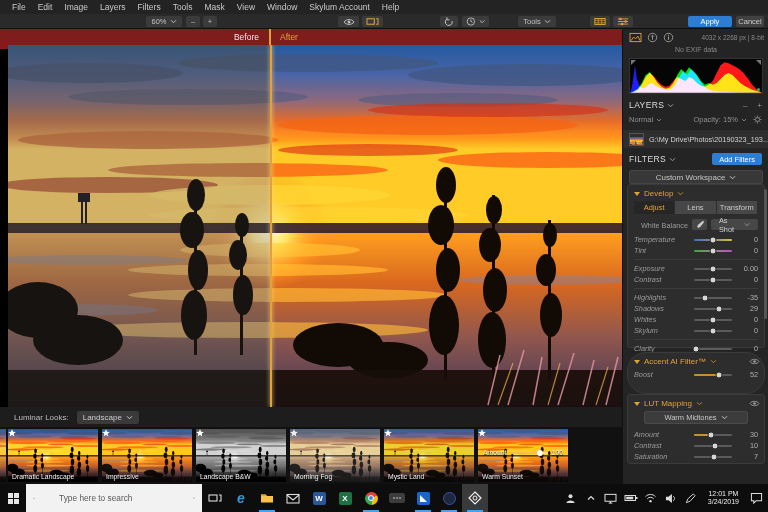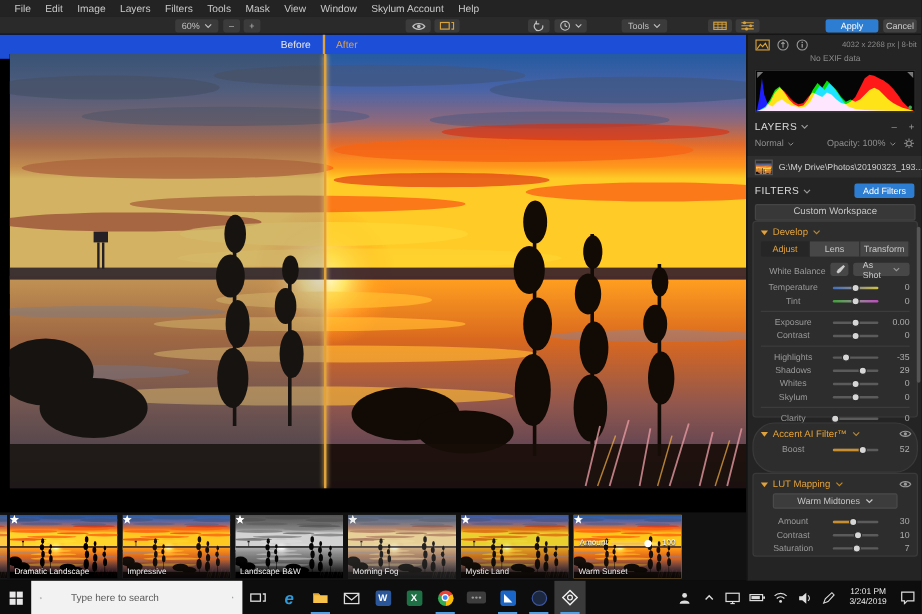--- a/index.html
+++ b/index.html
@@ -13,21 +13,21 @@
   
   .toolbar{position:absolute;left:0;top:14px;width:768px;height:15px;background:#2a2a2a;border-bottom:1px solid #101010;}
   .tbtn{position:absolute;top:2px;height:11px;background:#3b3b3b;border-radius:2px;color:#c0c0c0;font-size:7.5px;display:flex;align-items:center;justify-content:center;gap:3px;padding:0 4px;}
   .ic{display:inline-block;vertical-align:middle;}
   .gold{color:#d9a33c;}
   .apply{background:#2d7dd2;color:#fff;}
   .cancel{background:#414141;color:#ccc;}
 
   
   .canvas-col{position:absolute;left:0;top:29px;width:622px;height:455px;background:#000;}
-  .ba-bar{position:absolute;left:0;top:0;width:622px;height:20px;background:#1d4ed8;}
+  .ba-bar{position:absolute;left:0;top:0;width:622px;height:20px;background:#7f1d1d;}
   .ba-before{position:absolute;right:363px;top:3px;font-size:8.5px;color:#e8e8e8;}
   .ba-after{position:absolute;left:280px;top:3px;font-size:8.5px;color:#e2a23a;}
   .ba-divider{position:absolute;left:269px;top:0;width:2px;height:16px;background:#e2a23a;}
   .photo{position:absolute;left:8px;top:16px;width:614px;height:362px;overflow:hidden;background:#000;}
   .photo svg.scene{position:absolute;left:0;top:0;}
   .after-wrap{position:absolute;left:0;top:0;width:614px;height:362px;filter:saturate(1.18) contrast(1.04);}
   .before-wrap{position:absolute;left:0;top:0;width:262px;height:362px;overflow:hidden;filter:saturate(.7) brightness(.9) contrast(.95);}
   .split-line{position:absolute;left:262px;top:0;width:2px;height:362px;background:#e2a23a;box-shadow:0 0 4px #ffd27a;}
 
   
@@ -64,37 +64,37 @@
 
   .layers-head{position:absolute;left:6px;top:71px;right:6px;display:flex;align-items:center;}
   .sec-title{font-size:8.5px;color:#dcdcdc;letter-spacing:.4px;}
   .mini{font-size:8px;color:#9a9a9a;}
   .blend-row{position:absolute;left:6px;top:86px;right:6px;display:flex;align-items:center;font-size:7.5px;color:#909090;gap:3px;}
   .layer-item{position:absolute;left:0px;top:101px;width:146px;height:18px;background:#2e2e2e;display:flex;align-items:center;gap:5px;padding-left:6px;}
   .layer-thumb{width:20px;height:13px;overflow:hidden;border:1px solid #555;}
   .layer-path{font-size:7.3px;color:#d2d2d2;white-space:nowrap;}
   .filters-head{position:absolute;left:6px;top:124px;right:6px;display:flex;align-items:center;}
   .addf{margin-left:auto;height:12px;background:#2d7dd2;border-radius:2px;color:#fff;font-size:7.5px;display:flex;align-items:center;padding:0 7px;}
-  .ws-btn{position:absolute;left:6px;top:141px;width:134px;height:14px;background:#383838;border:1px solid #454545;border-radius:2px;color:#c6c6c6;font-size:8px;display:flex;align-items:center;justify-content:center;gap:4px;flex-direction:column;}
+  .ws-btn{position:absolute;left:6px;top:141px;width:134px;height:14px;background:#383838;border:1px solid #454545;border-radius:2px;color:#c6c6c6;font-size:8px;display:flex;align-items:center;justify-content:center;gap:4px;}
 
   .card{position:absolute;left:4px;width:138px;background:#2d2d2d;border:1px solid #3a3a3a;border-radius:3px;padding:3px 4px;}
   .card-head{display:flex;align-items:center;gap:4px;font-size:8px;color:#e2a23a;margin:1px 0 3px 2px;}
   .tri{width:0;height:0;border-left:3.5px solid transparent;border-right:3.5px solid transparent;border-top:4px solid #e2a23a;}
   .eye-r{margin-left:auto;color:#9a9a9a;}
   .tabs{display:flex;height:13px;margin:0 2px 5px 2px;border-radius:2px;overflow:hidden;}
   .tab{flex:1;display:flex;align-items:center;justify-content:center;font-size:7.5px;background:#474747;color:#c9c9c9;border-right:1px solid #2d2d2d;}
   .tab.active{background:#262626;color:#e2a23a;}
   .wb-row{display:flex;align-items:flex-end;gap:4px;margin:0 2px 4px 2px;}
   .wb-label{width:54px;text-align:right;font-size:7.3px;color:#9a9a9a;}
   .dropper-btn{width:15px;height:11px;background:#474747;border-radius:2px;display:flex;align-items:center;justify-content:center;color:#ccc;}
   .wb-select{flex:1;height:11px;background:#474747;border-radius:2px;color:#cfcfcf;font-size:7.3px;display:flex;align-items:center;padding:0 8px;gap:3px;}
   .wb-select .cv{margin-left:auto;color:#999;}
 
   .srow{display:flex;align-items:center;margin:0 2px;height:11px;}
-  .sl{width:54px;text-align:center;font-size:7.3px;color:#9a9a9a;}
+  .sl{width:54px;text-align:left;font-size:7.3px;color:#9a9a9a;font-style:italic;}
   .tr{flex:1;height:2px;background:#5b5b5b;border-radius:1px;position:relative;margin:0 6px;}
   .tr-temp{background:linear-gradient(to right,#3e6fc2,#8d8d8d,#cfc23e);}
   .tr-tint{background:linear-gradient(to right,#3fa237,#8d8d8d,#c04ac0);}
   .fillbar{position:absolute;left:0;top:0;height:2px;background:#c98f2f;border-radius:1px;}
   .th{position:absolute;top:50%;width:7px;height:7px;border-radius:50%;background:#d6d6d6;border:1px solid #2a2a2a;transform:translate(-50%,-50%);}
   .sv{width:20px;text-align:right;font-size:7.3px;color:#b0b0b0;}
   .hr{height:1px;background:#3c3c3c;margin:3px 2px;}
   .preset-btn{width:104px;height:13px;margin:1px auto 5px auto;background:#3c3c3c;border:1px solid #4a4a4a;border-radius:2px;color:#c6c6c6;font-size:7.5px;display:flex;align-items:center;justify-content:center;gap:4px;}
 
   .save-row{position:absolute;left:0;top:439px;width:146px;height:16px;background:#1e1e1e;border-top:1px solid #333;}
@@ -449,20 +449,29 @@
           </svg>
       </div>
       <div class="before-wrap">
         <svg class="scene" width="614" height="362" viewBox="0 0 614 362" preserveAspectRatio="none">
             <use href="#scene"></use>
           </svg>
       </div>
       <div class="split-line"></div>
     </div>
 
+    <div class="looks-bar">
+      <span class="looks-label">Luminar Looks:</span>
+      <div class="looks-cat">
+        <span>Landscape</span>
+        <svg class="ic" width="7" height="5" viewBox="0 0 8 6">
+            <use href="#i-caret"></use>
+          </svg>
+      </div>
+    </div>
 
     <div class="filmstrip">
       <div class="thumb" style="left:-84px;">
         <svg width="90" height="53" viewBox="0 0 614 362" preserveAspectRatio="none">
             <use href="#scene"></use>
           </svg>
         <div class="shade"></div>
 
       </div>
       <div class="thumb" style="left:8px;filter:contrast(1.15) saturate(1.1);">
@@ -568,21 +577,21 @@
           <use href="#i-caret"></use>
         </svg>
       <span class="mini" style="margin-left:auto;margin-right:10px">–</span>
       <span class="mini">+</span>
     </div>
     <div class="blend-row">
       <span>Normal</span>
       <svg class="ic" width="6" height="4" viewBox="0 0 8 6">
           <use href="#i-caret"></use>
         </svg>
-      <span style="margin-left:auto">Opacity: 100%</span>
+      <span style="margin-left:auto">Opacity: 15%</span>
       <svg class="ic" width="6" height="4" viewBox="0 0 8 6">
           <use href="#i-caret"></use>
         </svg>
       <svg class="ic" style="margin-left:3px" width="9" height="9" viewBox="0 0 10 10">
           <use href="#i-gear"></use>
         </svg>
     </div>
     <div class="layer-item">
       <span class="layer-thumb">
         <svg width="18" height="11" viewBox="0 0 614 362" preserveAspectRatio="none">

